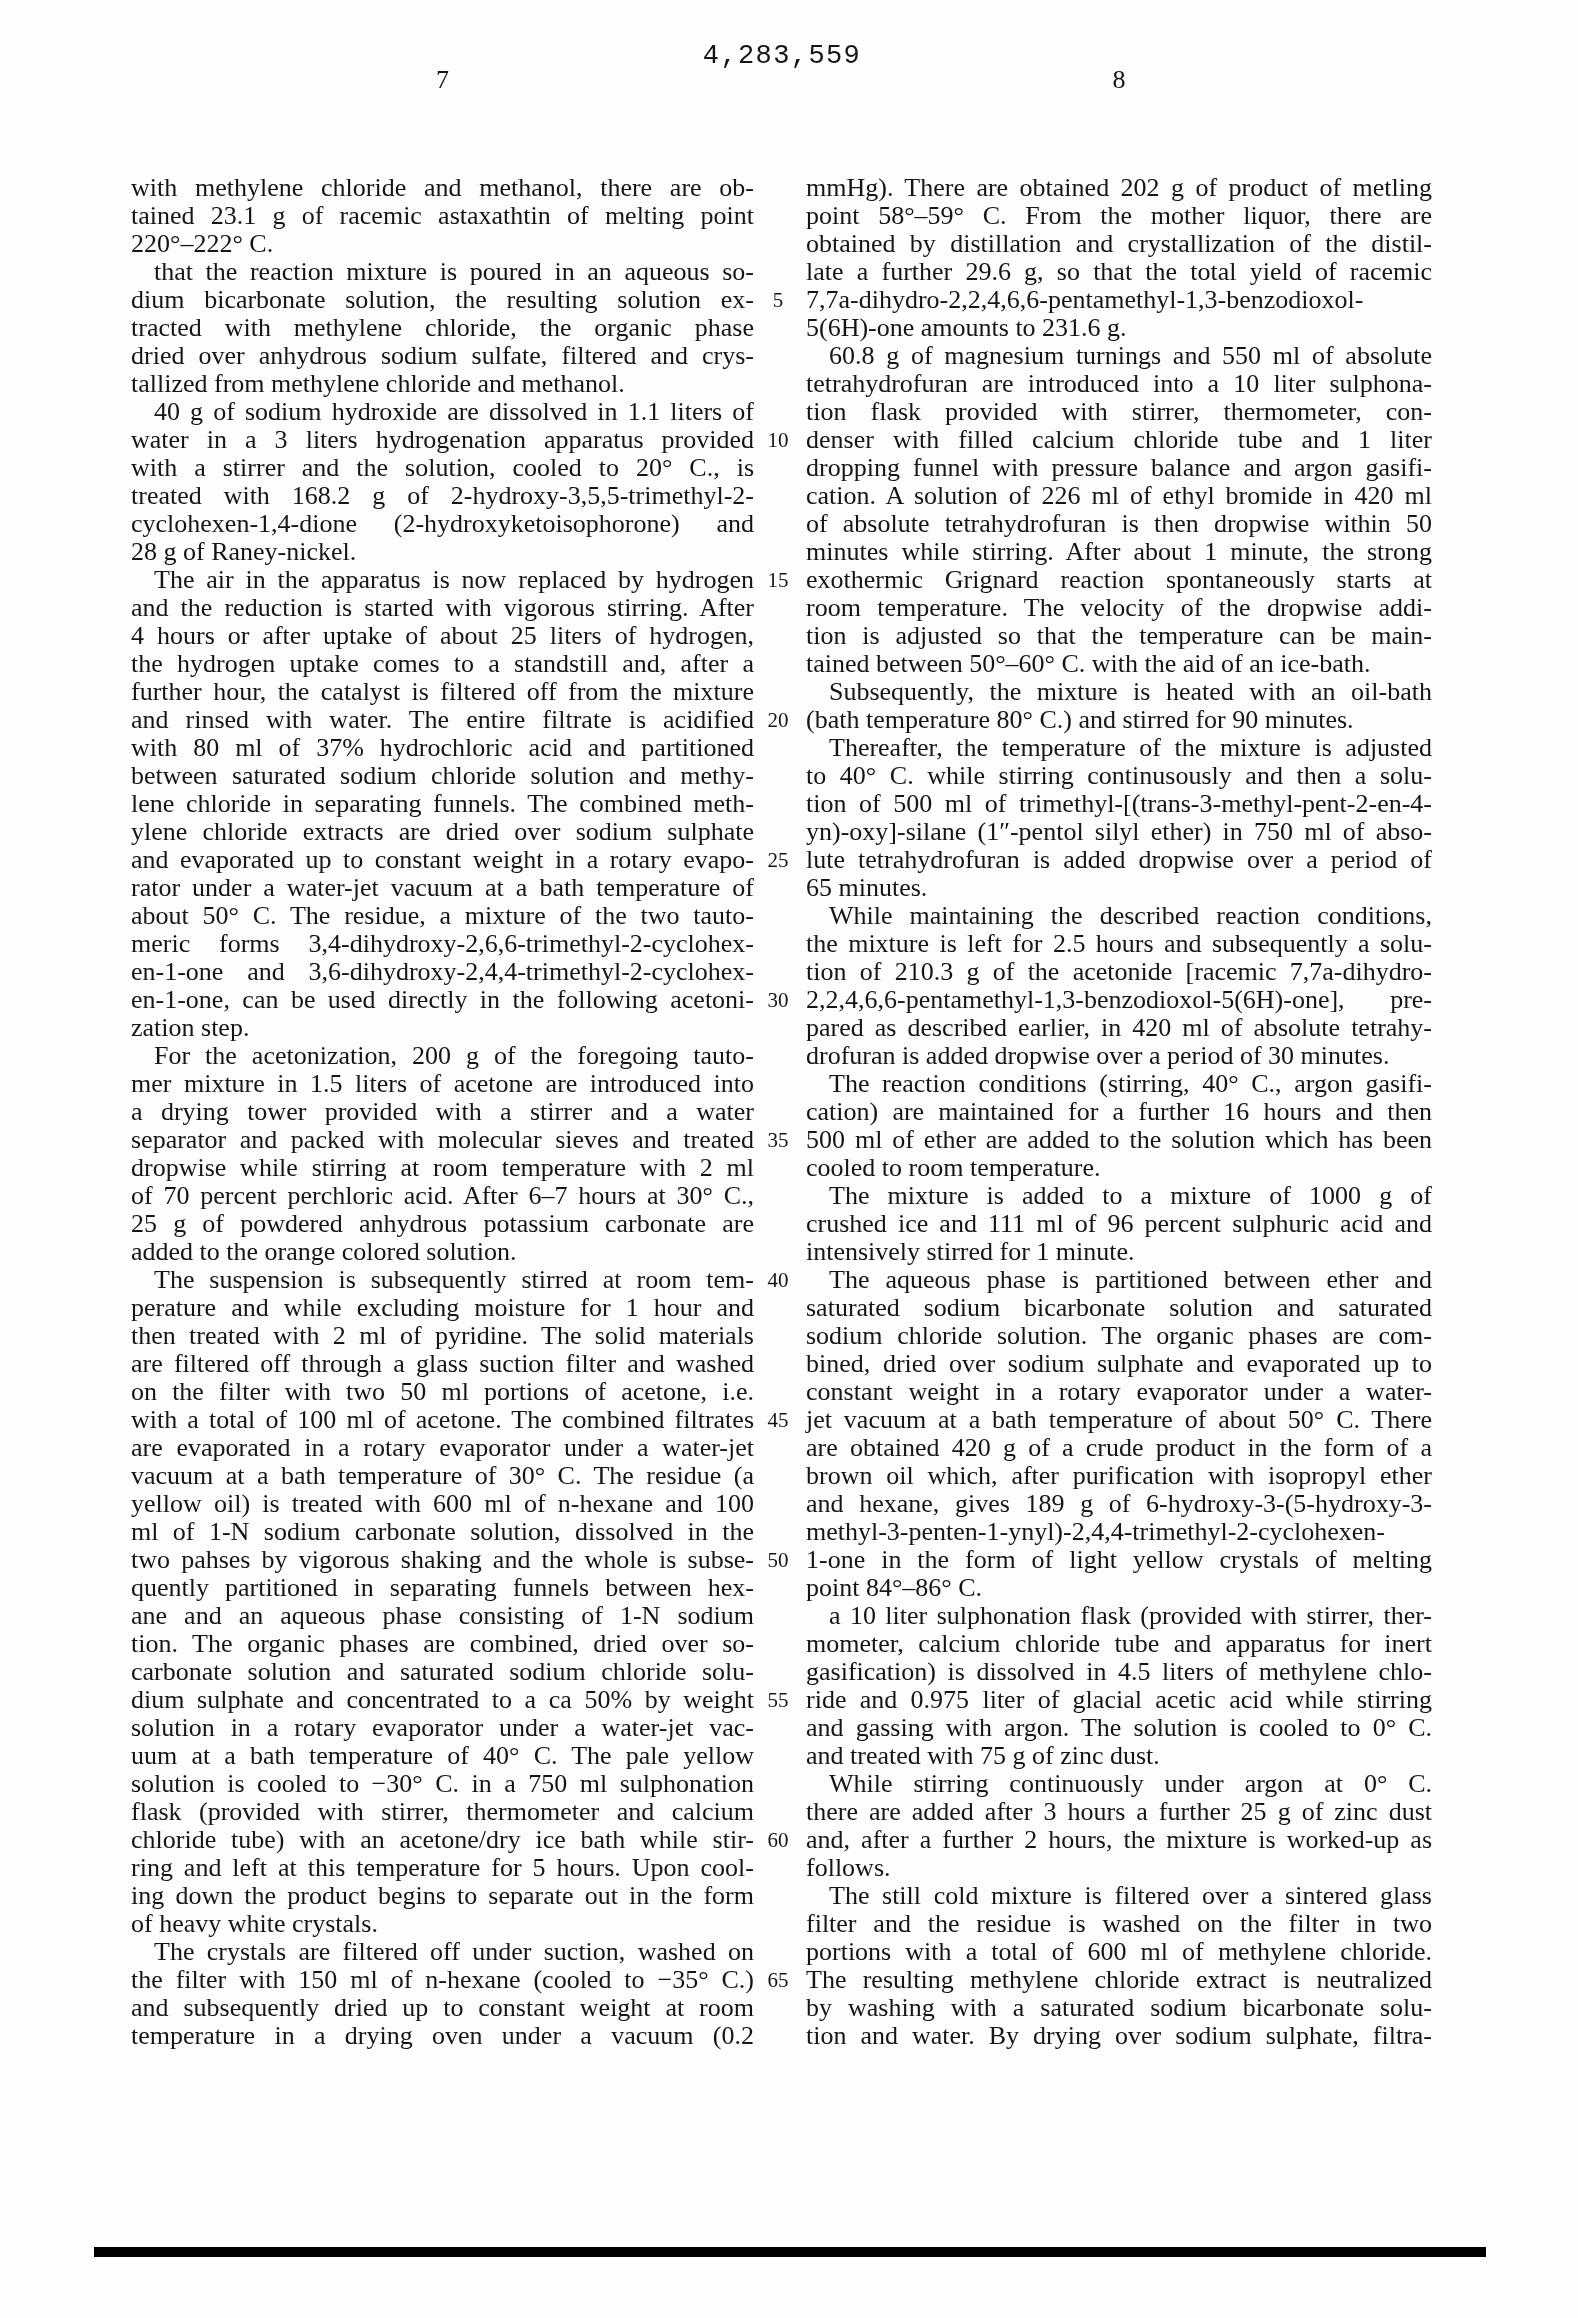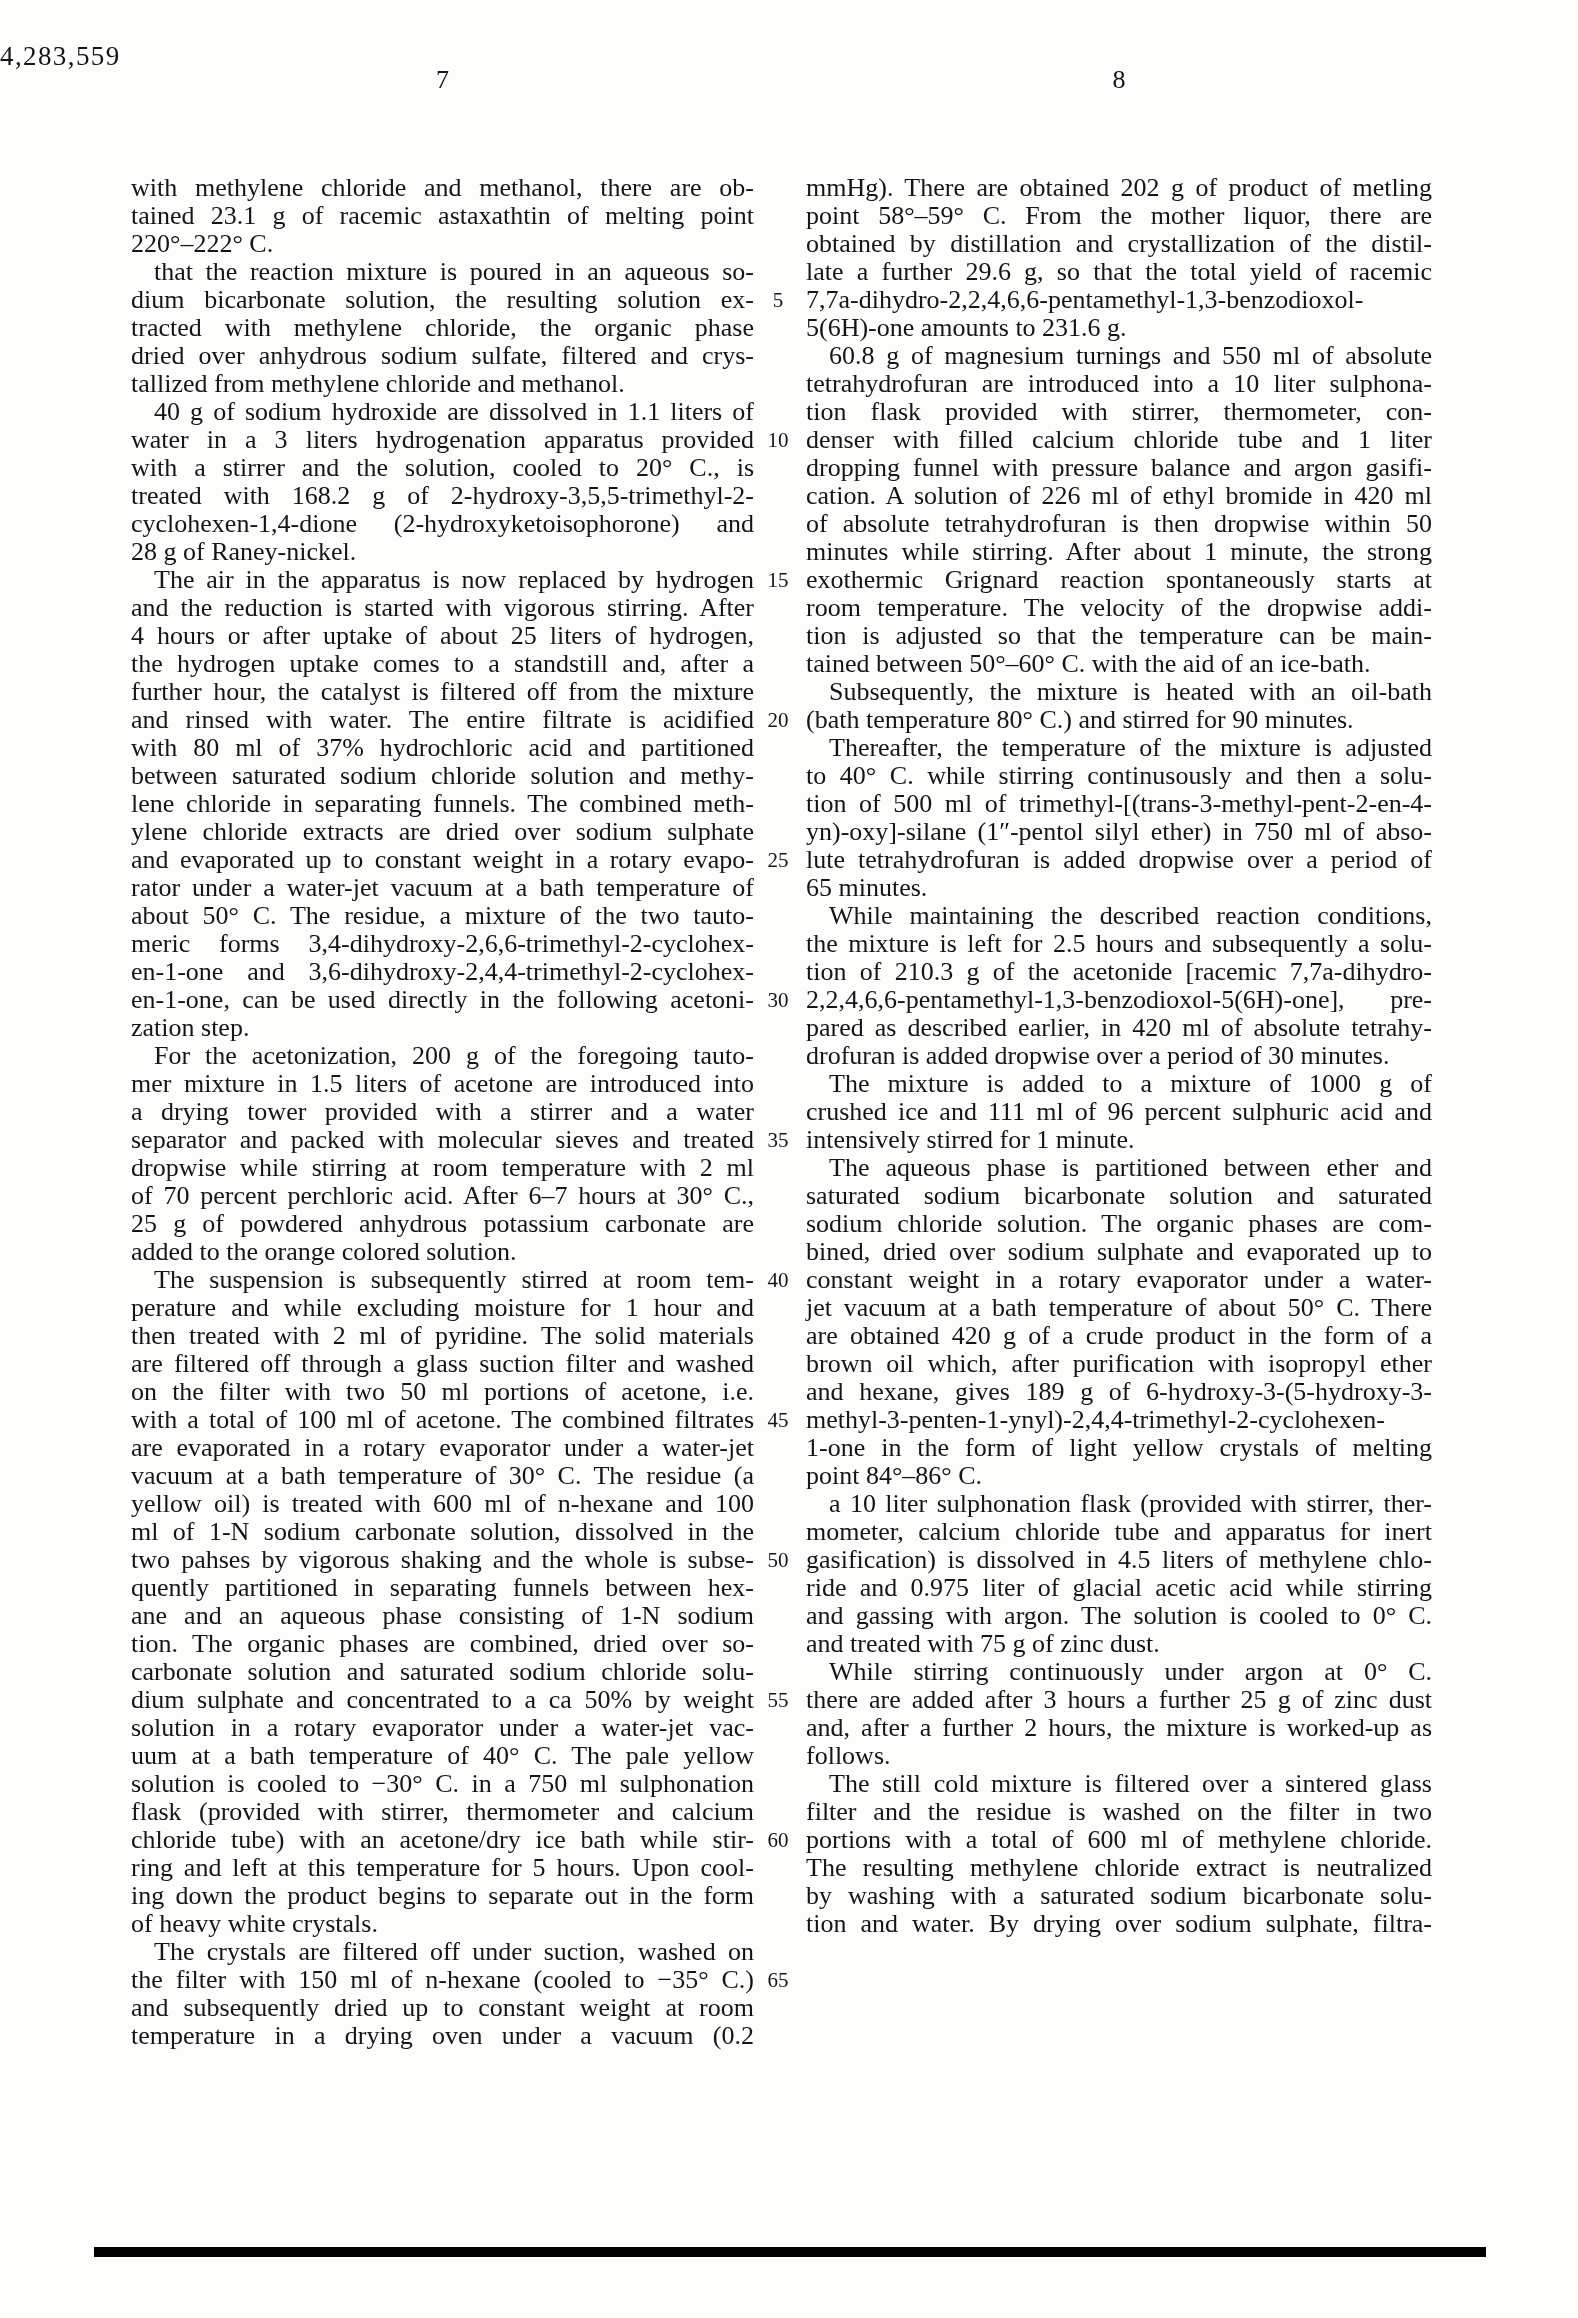--- a/index.html
+++ b/index.html
@@ -10,22 +10,24 @@
     background: #fefefdff;
     background-color: #fdfdfc;
     font-family: "Liberation Serif", "DejaVu Serif", serif;
     color: #151515;
   }
   .page { position: absolute; inset: 0; }
 
   .patent-number {
     position: absolute;
     top: 41px; left: 0; width: 1564px;
+    text-align: center;
     font-size: 27px;
     letter-spacing: 1.4px;
+    font-family: Liberation Mono, monospace;
   }
   .col-num {
     position: absolute;
     top: 65px;
     font-size: 26px;
     text-align: center;
   }
   .col-num.left  { left: 131px;  width: 623px; }
   .col-num.right { left: 806px; width: 626px; }
 
@@ -260,20 +262,26 @@
         </div>
         <div class="para indent">
           <div class="line">While maintaining the described reaction conditions,</div>
           <div class="line">the mixture is left for 2.5 hours and subsequently a solu-</div>
           <div class="line">tion of 210.3 g of the acetonide [racemic 7,7a-dihydro-</div>
           <div class="line">2,2,4,6,6-pentamethyl-1,3-benzodioxol-5(6H)-one], pre-</div>
           <div class="line">pared as described earlier, in 420 ml of absolute tetrahy-</div>
           <div class="line para-end">drofuran is added dropwise over a period of 30 minutes.</div>
         </div>
         <div class="para indent">
+          <div class="line">The reaction conditions (stirring, 40° C., argon gasifi-</div>
+          <div class="line">cation) are maintained for a further 16 hours and then</div>
+          <div class="line">500 ml of ether are added to the solution which has been</div>
+          <div class="line para-end">cooled to room temperature.</div>
+        </div>
+        <div class="para indent">
           <div class="line">The mixture is added to a mixture of 1000 g of</div>
           <div class="line">crushed ice and 111 ml of 96 percent sulphuric acid and</div>
           <div class="line para-end">intensively stirred for 1 minute.</div>
         </div>
         <div class="para indent">
           <div class="line">The aqueous phase is partitioned between ether and</div>
           <div class="line">saturated sodium bicarbonate solution and saturated</div>
           <div class="line">sodium chloride solution. The organic phases are com-</div>
           <div class="line">bined, dried over sodium sulphate and evaporated up to</div>
           <div class="line">constant weight in a rotary evaporator under a water-</div>

